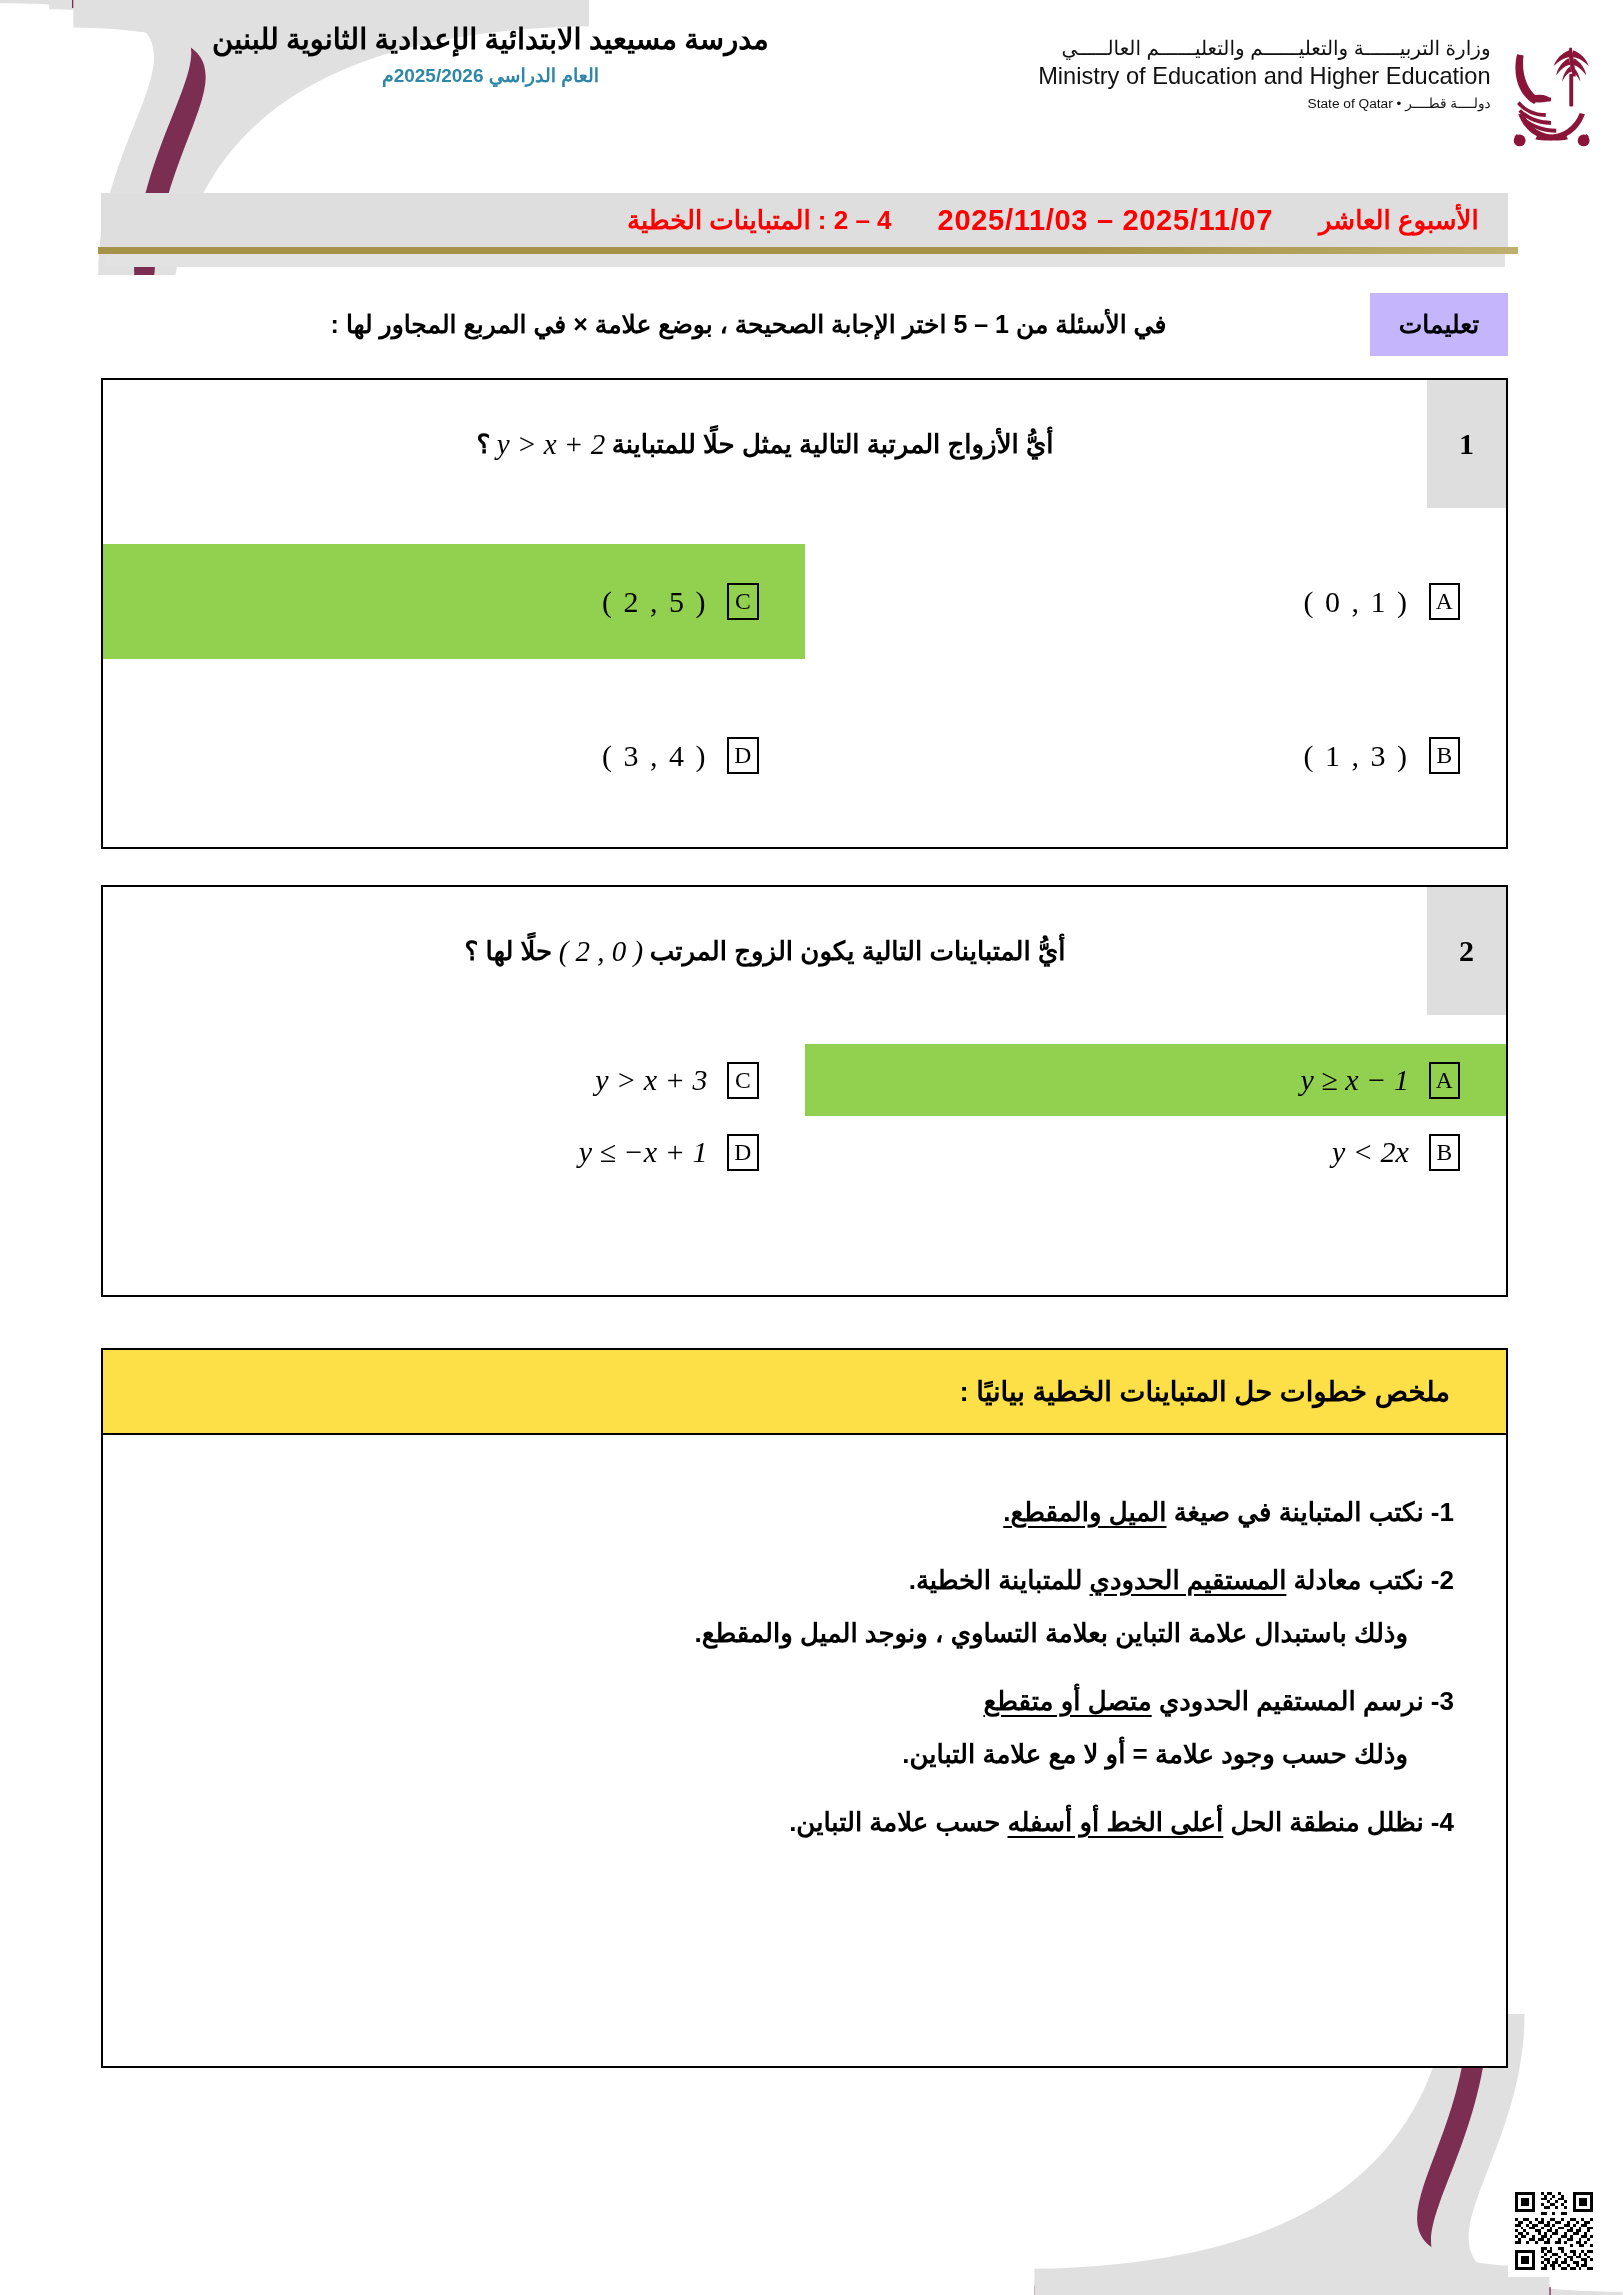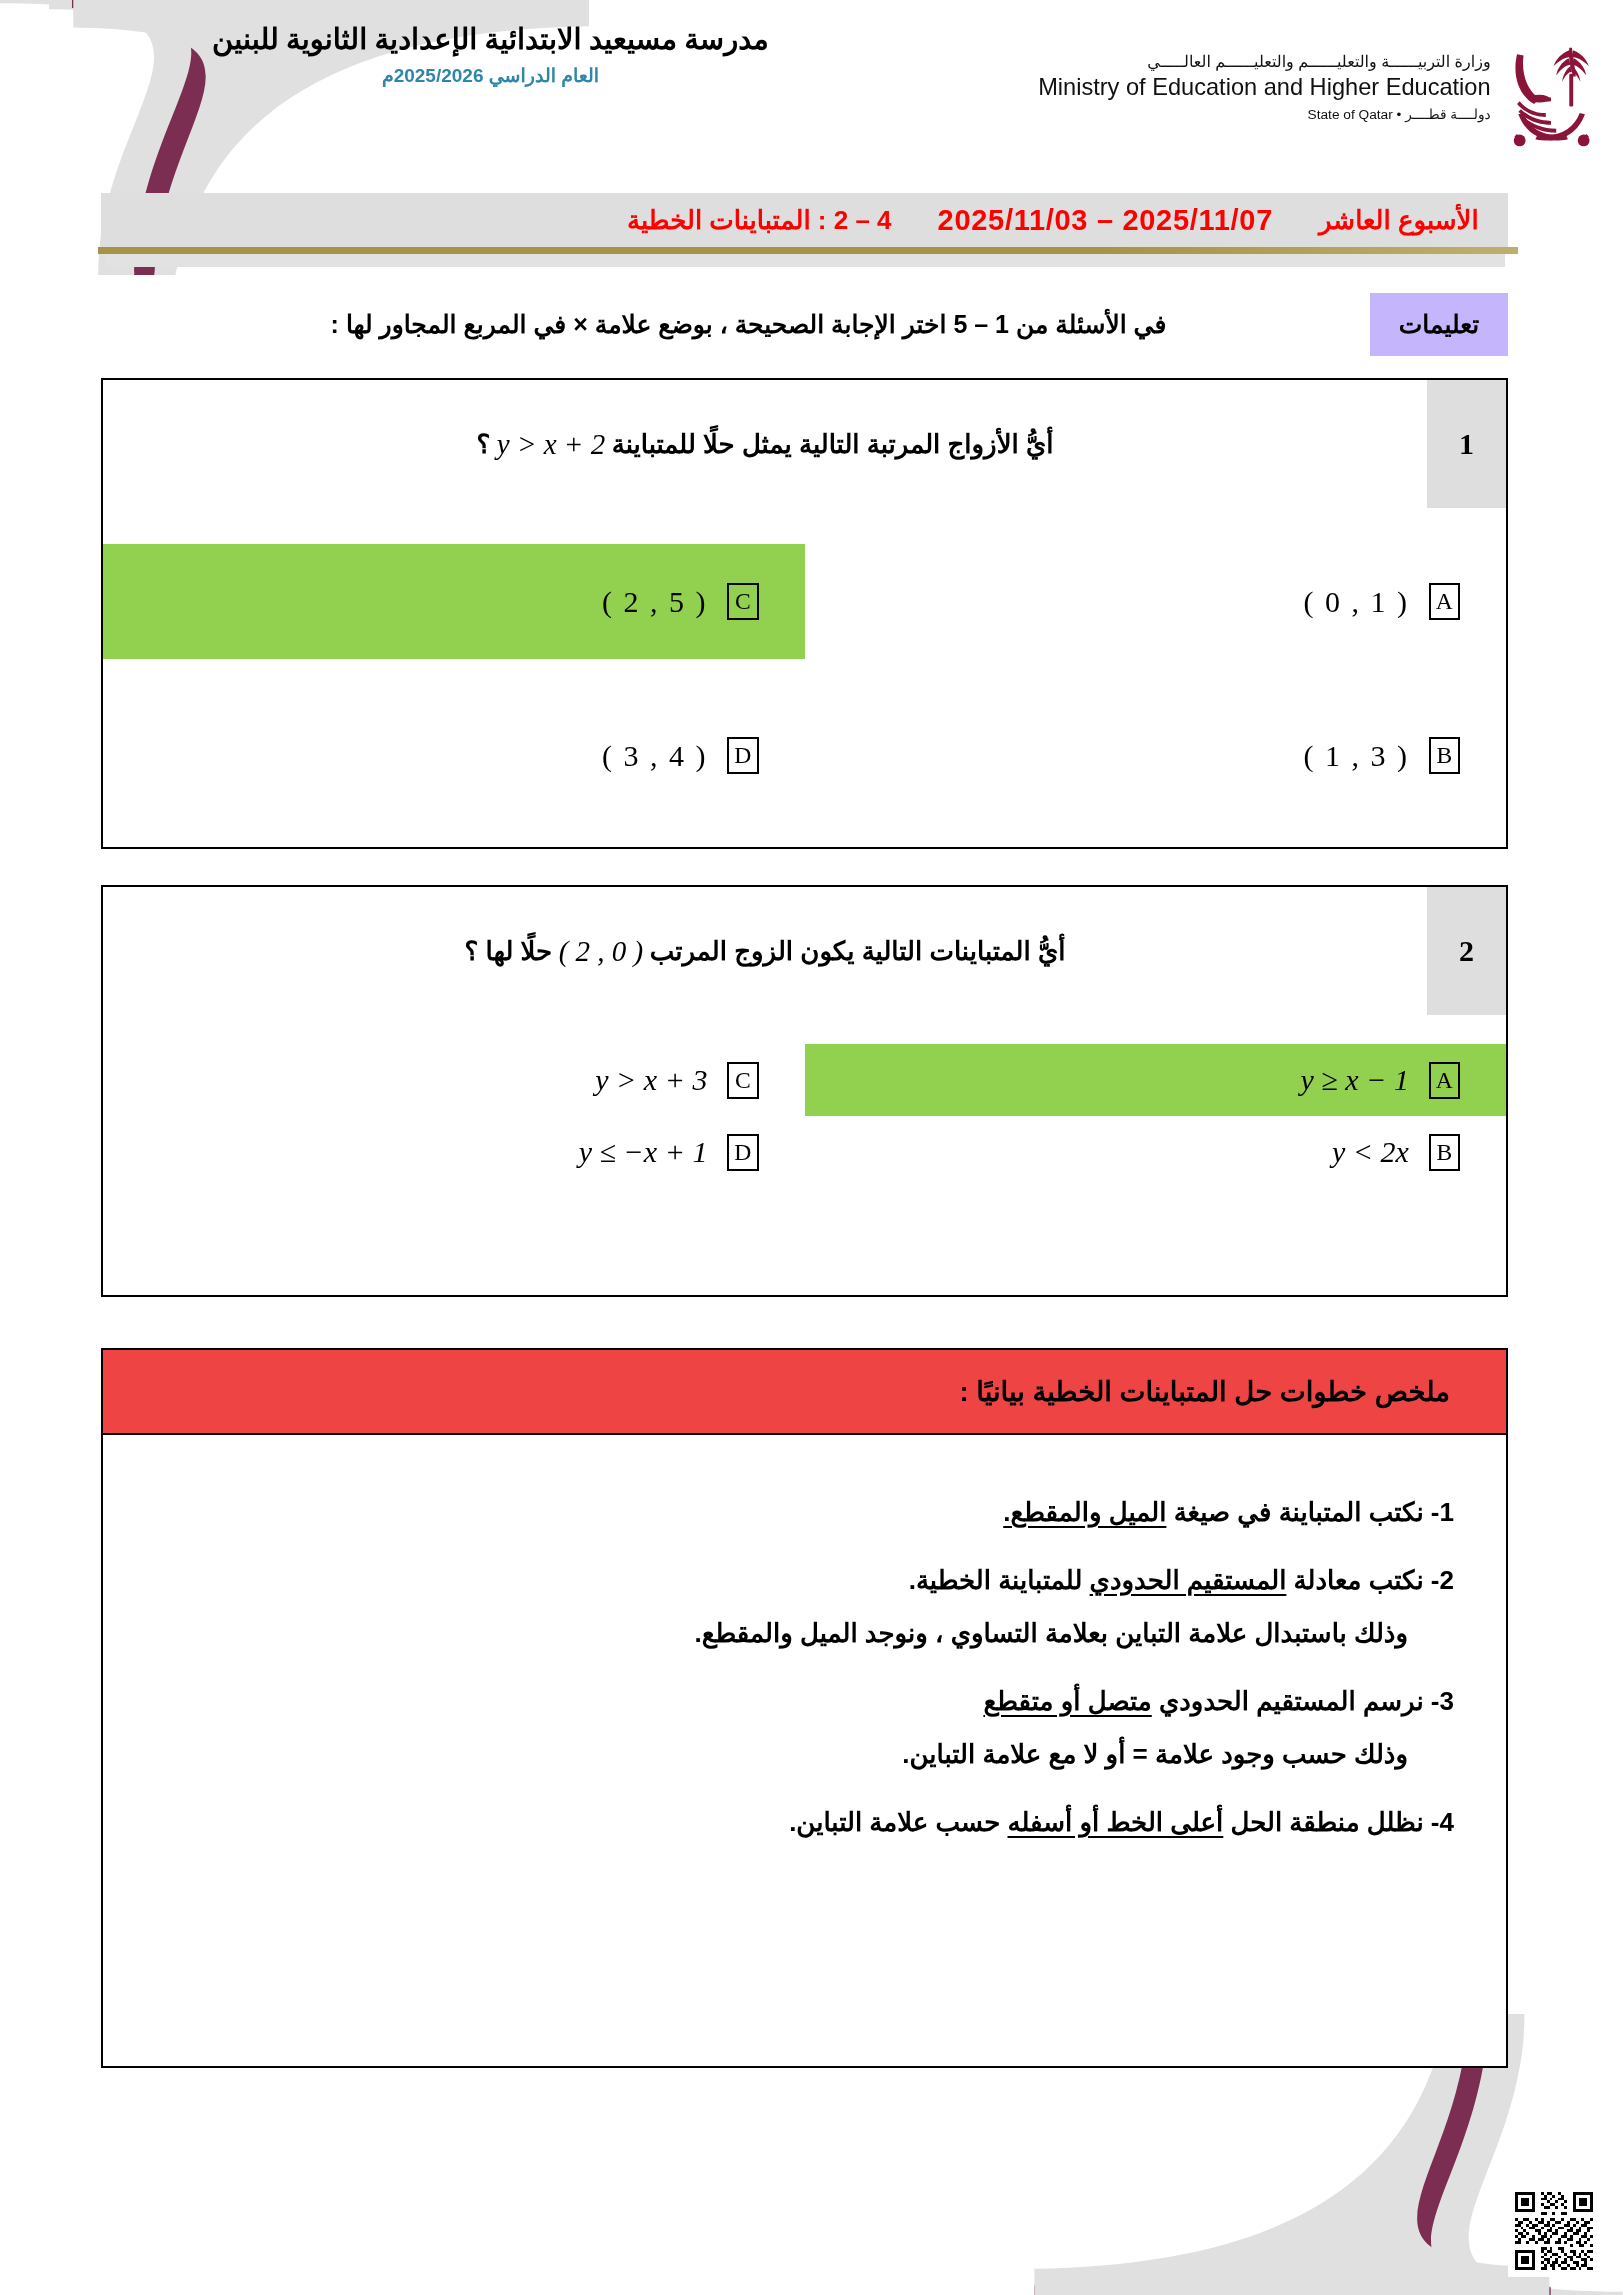--- a/index.html
+++ b/index.html
@@ -67,26 +67,25 @@
     position: absolute;
     right: 26px;
     top: 19.6px;
     display: flex;
     align-items: flex-start;
     gap: 14.4px;
   }
   .ministry-text { text-align: right; }
   .ministry-ar {
     font-family: "Liberation Sans", sans-serif;
-    font-size: 16px;
+    font-size: 20px;
     color: #111;
     direction: rtl;
     line-height: 1.25;
     letter-spacing: 0.7px;
-    margin-top: 16px;
   }
   .ministry-en {
     font-family: "Liberation Sans", sans-serif;
     font-size: 23.6px;
     color: #111;
     line-height: 1.2;
     margin-top: 1.3px;
   }
   .ministry-sub {
     font-family: "Liberation Sans", sans-serif;
@@ -270,21 +269,21 @@
     left: 101px;
     top: 1348px;
     width: 1407px;
     height: 720px;
     border: 2px solid #000;
     box-sizing: border-box;
     direction: rtl;
     background: #fff;
   }
   .summary-head {
-    background: #ef4444;
+    background: #fde047;
     height: 85px;
     display: flex;
     align-items: center;
     justify-content: flex-start;
     padding-right: 56px;
     box-sizing: border-box;
     border-bottom: 2px solid #000;
     font-size: 27.5px;
     font-weight: bold;
     font-family: "Liberation Sans", sans-serif;

